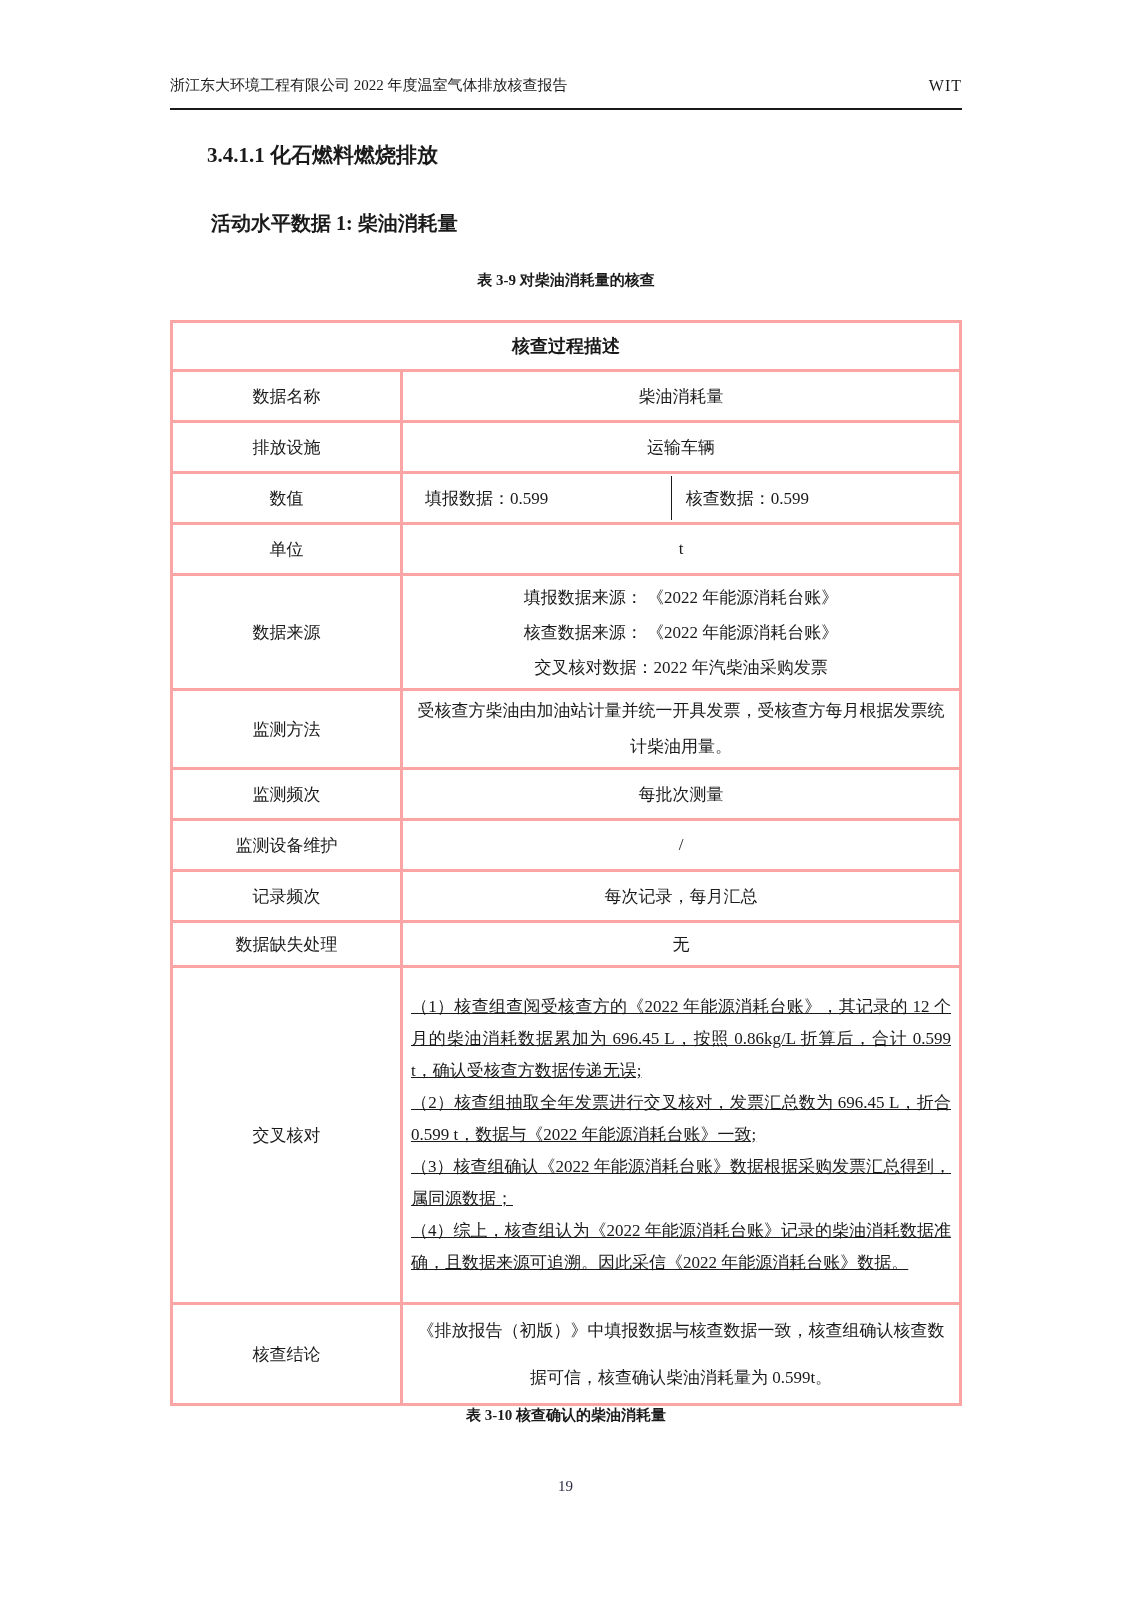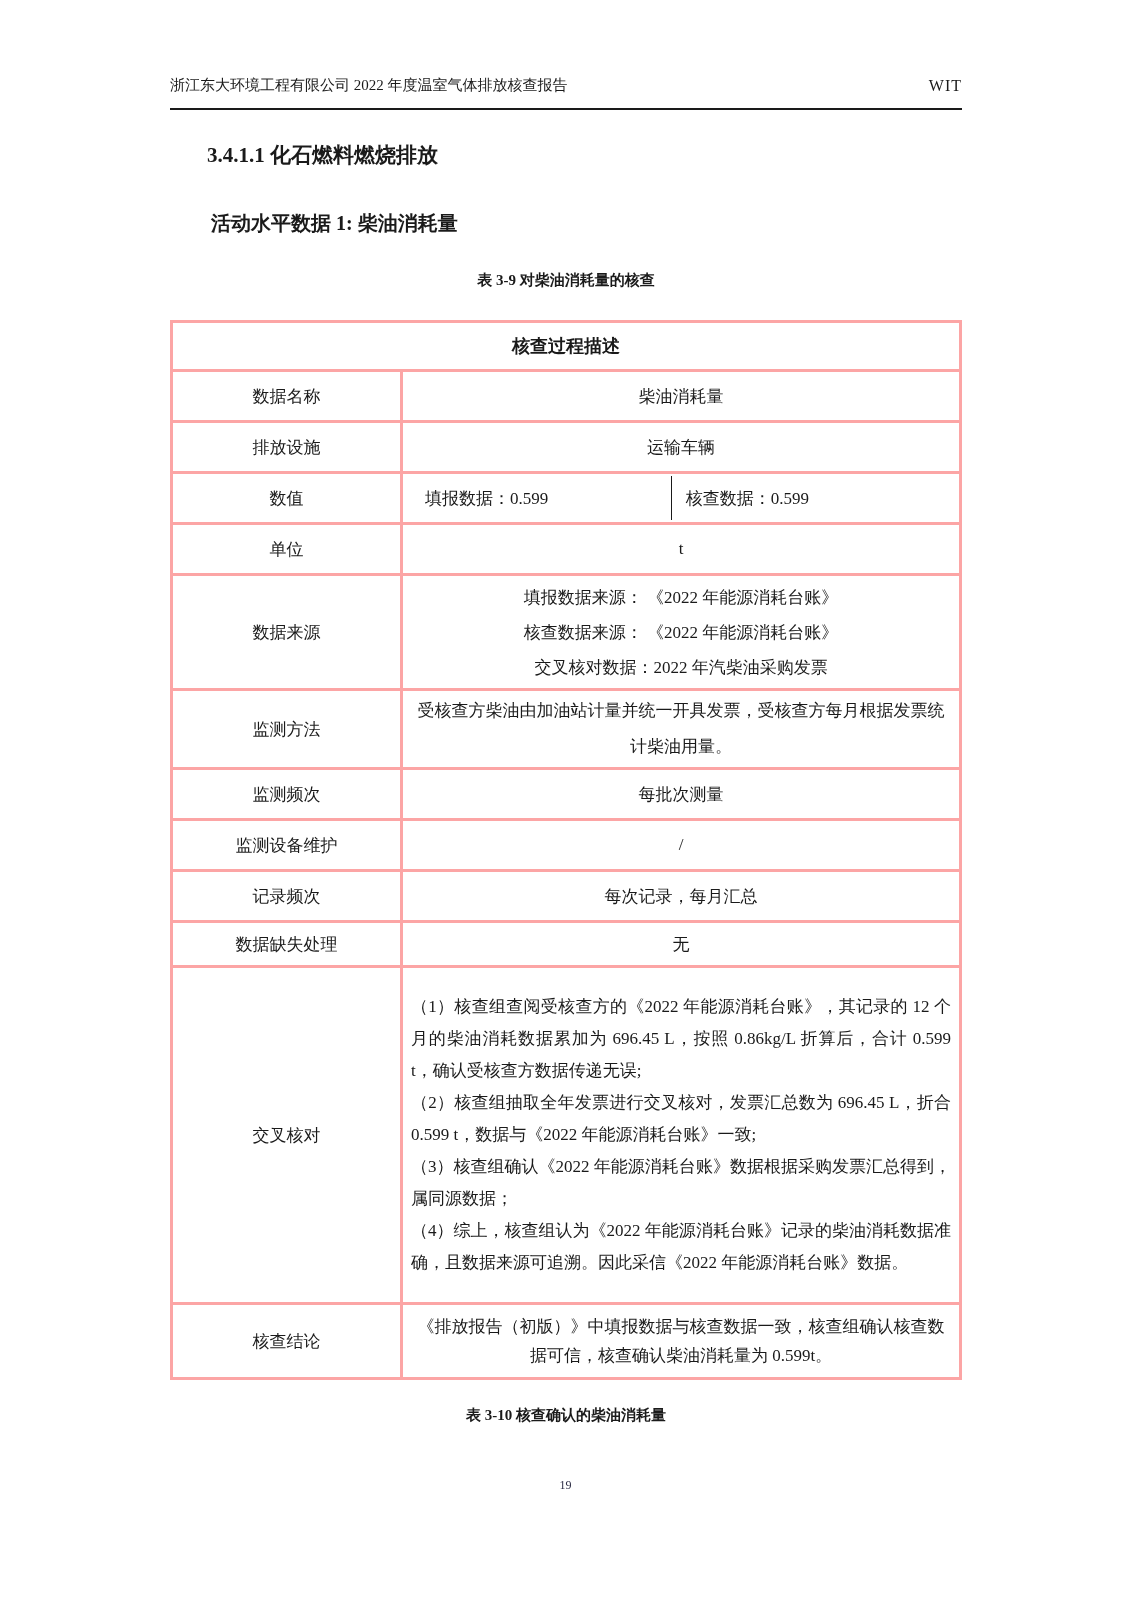--- a/index.html
+++ b/index.html
@@ -53,27 +53,27 @@
   .split .half {
     flex: 0 0 45.5%; display: flex; align-items: center;
     padding-left: 14px; text-align: left;
   }
   .split .half.right { flex: 1 1 auto; border-left: 1px solid #1a1a1a; }
   td.src-cell { text-align: left; height: 108px; padding: 6px 12px; }
   td.src-cell .src-line { line-height: 35px; text-align: center; }
   td.method-cell { height: 64px; line-height: 36px; padding: 2px 12px; margin-left: 32px; }
   td.cross-cell {
     text-align: justify; vertical-align: top;
-    height: 330px; padding: 8px 12px;
+    height: 330px; padding: 8px 12px; text-decoration: underline;
   }
   td.cross-cell p { margin: 0; line-height: 32px; text-align: justify; }
-  td.concl-cell { text-align: justify; height: 68px; padding: 4px 12px; line-height: 29px; }
+  td.concl-cell { text-align: justify; height: 68px; padding: 4px 12px; line-height: 47px; }
   .pageno {
     position: absolute; left: 0; top: 1478px; width: 1131px;
-    text-align: center; font-size: 12px; color: #2c2c44;
+    text-align: center; font-size: 15px; color: #2c2c44;
   }
 </style>
 </head>
 <body>
 
 <div class="doc-header">
   <span>浙江东大环境工程有限公司 2022 年度温室气体排放核查报告</span>
   <span class="logo">WIT</span>
 </div>
 

